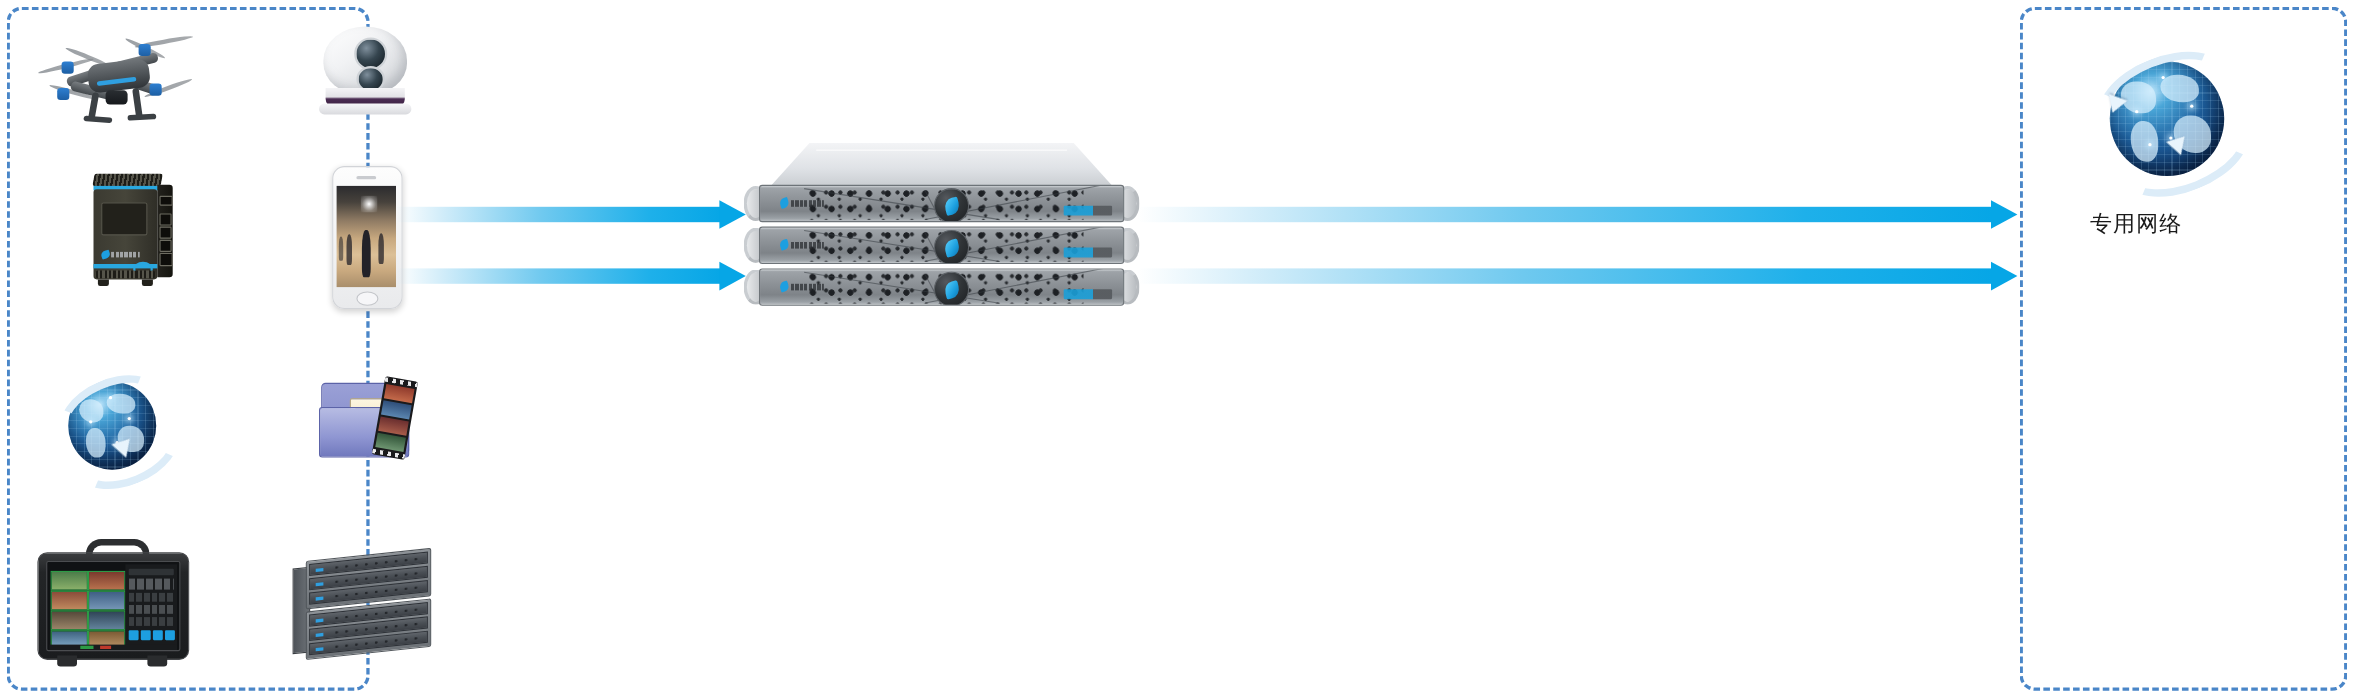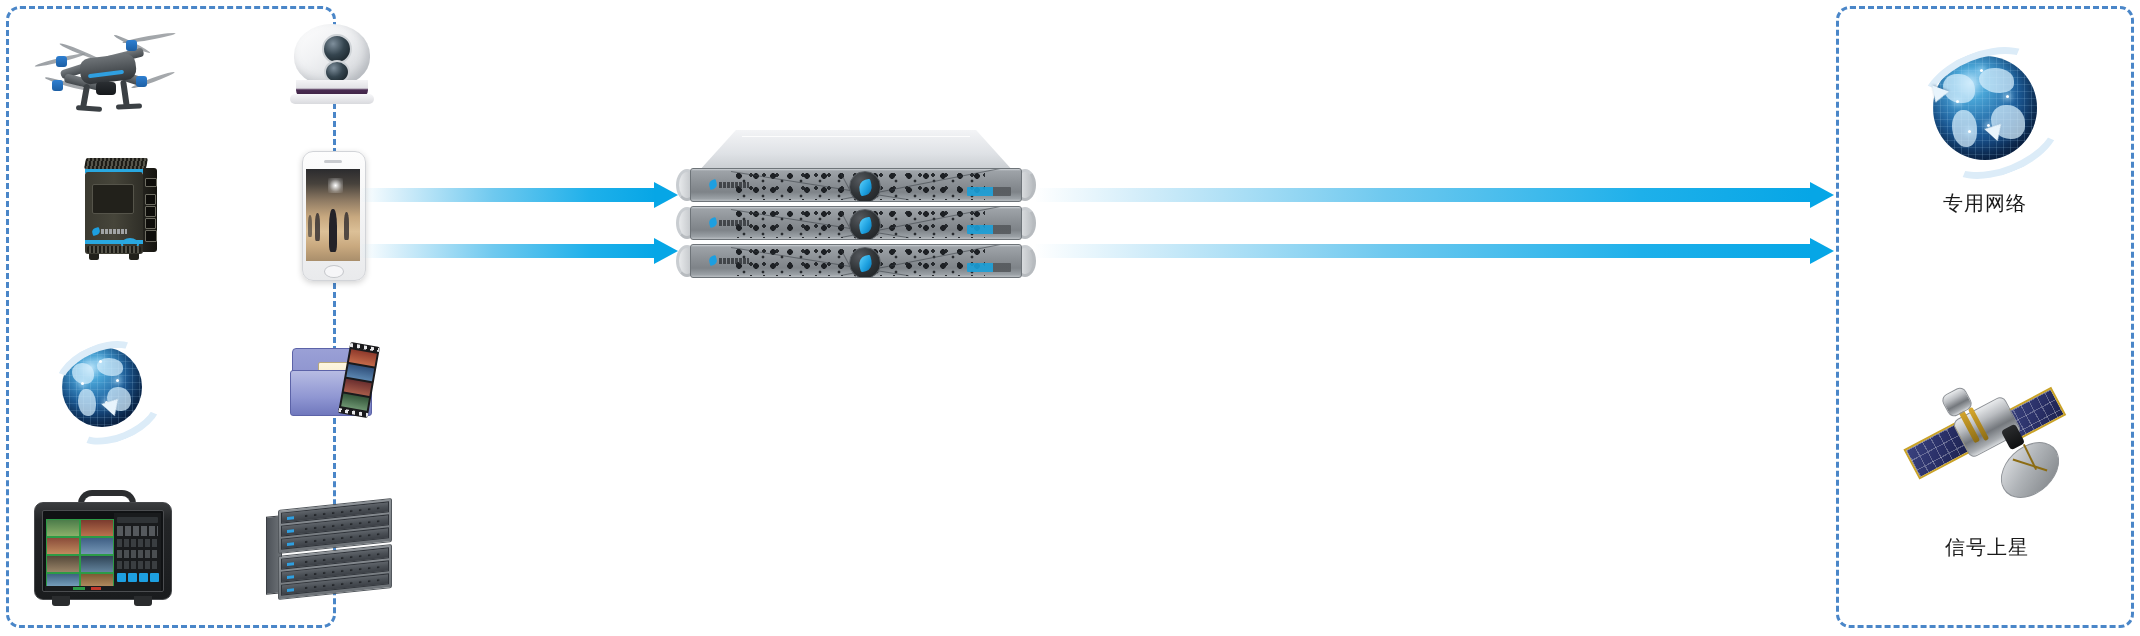--- a/index.html
+++ b/index.html
@@ -41,21 +41,20 @@
     top: 6px;
     width: 298px;
     height: 622px;
   }
 
   
   .icon-cell {
     position: absolute;
     display: flex;
     flex-direction: column;
-    align-items: center;
     justify-content: center;
   }
   .icon-art {
     position: relative;
   }
   .cell-label {
     margin-top: 10px;
     font-size: 20px;
     color: #1a1a1a;
     letter-spacing: 1px;
@@ -906,35 +905,14 @@
         <div class="spark" style="left:34%; top:72%;"></div>
       </div>
       <div class="globe-swoop" style="left:4px;  top:12px; width:112px; height:58px; transform:rotate(-22deg);"></div>
       <div class="globe-swoop" style="left:22px; top:62px; width:112px; height:58px; transform:rotate(158deg);"></div>
       <div class="globe-arrow" style="left:72px; top:82px; transform:rotate(42deg);"></div>
       <div class="globe-arrow" style="left:14px; top:48px; transform:rotate(200deg);"></div>
     </div>
     <div class="cell-label">专用网络</div>
   </div>
 
-  <div class="icon-cell" style="left:1892px; top:372px; width:190px; height:200px;">
-    <div class="icon-art" style="width:170px; height:140px;">
-
-      <div class="sat-boom" style="left:52px; top:62px; width:26px; height:4px;"></div>
-      <div class="sat-boom" style="left:92px; top:42px; width:24px; height:4px;"></div>
-
-      <div class="sat-panel" style="left:6px;   top:50px;  width:58px; height:34px;"></div>
-      <div class="sat-panel" style="left:104px; top:14px;  width:56px; height:32px;"></div>
-
-      <div class="sat-body" style="left:56px;  top:22px;  width:56px; height:40px;"></div>
-      <div class="sat-ring" style="left:64px;  top:24px;  width:6px;  height:36px;"></div>
-      <div class="sat-ring" style="left:74px;  top:22px;  width:5px;  height:36px;"></div>
-      <div class="sat-cap" style="left:103px; top:42px;  width:16px; height:22px;"></div>
-      <div class="sat-body" style="left:42px;  top:6px;   width:24px; height:22px;"></div>
-
-      <div class="sat-dish" style="left:96px;  top:62px;  width:62px; height:46px;"></div>
-      <div class="sat-dish-arm" style="left:110px; top:80px; width:36px; height:2px; background:#8c6c14; transform:rotate(18deg);"></div>
-      <div class="sat-dish-arm" style="left:114px; top:72px; width:28px; height:2px; background:#8c6c14; transform:rotate(64deg);"></div>
-    </div>
-    <div class="cell-label">信号上星</div>
-  </div>
 
 </div>
 
 </body></html>

